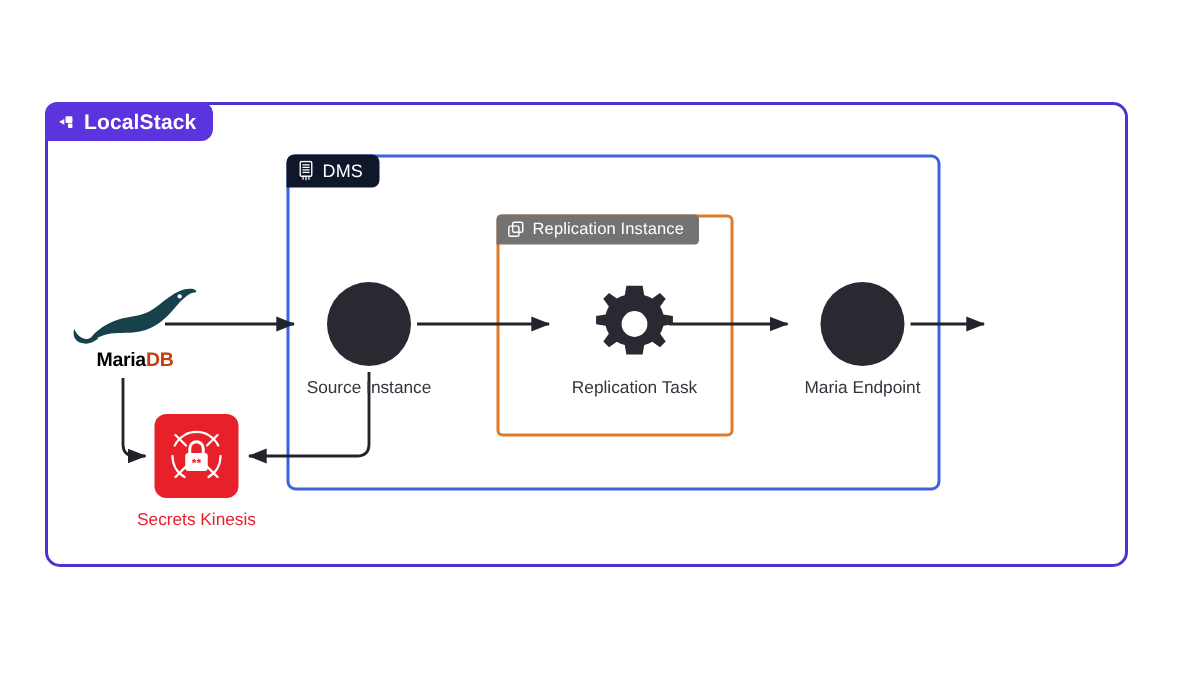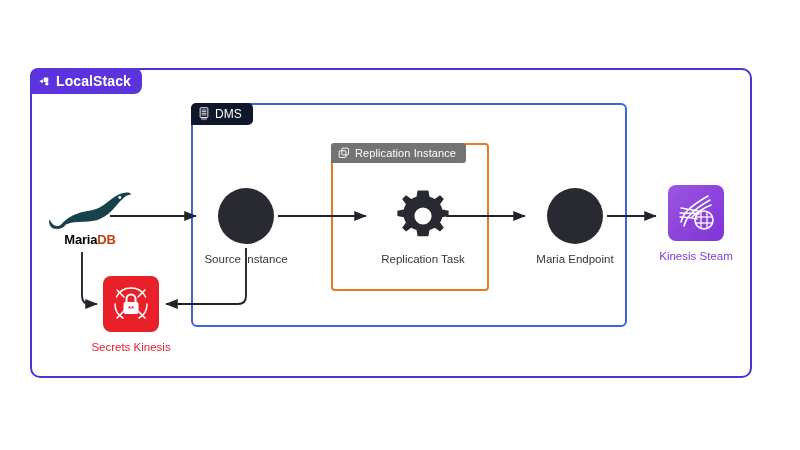--- a/index.html
+++ b/index.html
@@ -199,42 +199,20 @@
       <circle cx="28" cy="28" r="8.6" fill="#ffffff"></circle>
     </svg>
     <div class="node-label">Replication Task</div>
   </div>
 
   <div class="node" id="target-endpoint-node">
     <div class="endpoint-circle"></div>
     <div class="node-label">Maria Endpoint</div>
   </div>
 
-  <div class="node" id="kinesis-node">
-    <div class="service-tile" id="kinesis-tile">
-      <svg width="44" height="44" viewBox="0 0 44 44">
-        <g fill="none" stroke="#ffffff" stroke-width="1.5" stroke-linecap="round">
-          <path d="M34 5 C27 9 19 14 13 20 C10 23 8 27 7 31"></path>
-          <path d="M36 9 C29 13 21 18 16 24 C13 27 11 31 10 35"></path>
-          <path d="M37 14 C30 17 23 21 18 26"></path>
-          <path d="M6 22 C12 22 19 22 25 23"></path>
-          <path d="M6 26 C12 26 18 27 23 28"></path>
-          <path d="M7 17 C13 18 19 19 24 20"></path>
-        </g>
-        <circle cx="30" cy="29" r="9" fill="none" stroke="#ffffff" stroke-width="1.6"></circle>
-        <g stroke="#ffffff" stroke-width="1.3">
-          <line x1="21.5" y1="26" x2="38.5" y2="26"></line>
-          <line x1="21.5" y1="32" x2="38.5" y2="32"></line>
-          <line x1="27" y1="20.4" x2="27" y2="37.6"></line>
-          <line x1="33" y1="20.4" x2="33" y2="37.6"></line>
-        </g>
-      </svg>
-    </div>
-    <div class="node-label label-purple">Kinesis Steam</div>
-  </div>
 
   <div class="node" id="secrets-manager-node">
     <div class="service-tile" id="secrets-tile">
       <svg width="44" height="44" viewBox="0 0 44 44">
         <g stroke="#ffffff" stroke-width="1.5" fill="none" stroke-linecap="round">
           <path d="M22 6 A16 16 0 0 1 36.5 15"></path>
           <path d="M38 22 A16 16 0 0 1 30 36"></path>
           <path d="M14 36 A16 16 0 0 1 6 22"></path>
           <path d="M7.5 15 A16 16 0 0 1 22 6"></path>
           <line x1="8" y1="8" x2="15" y2="15"></line>

